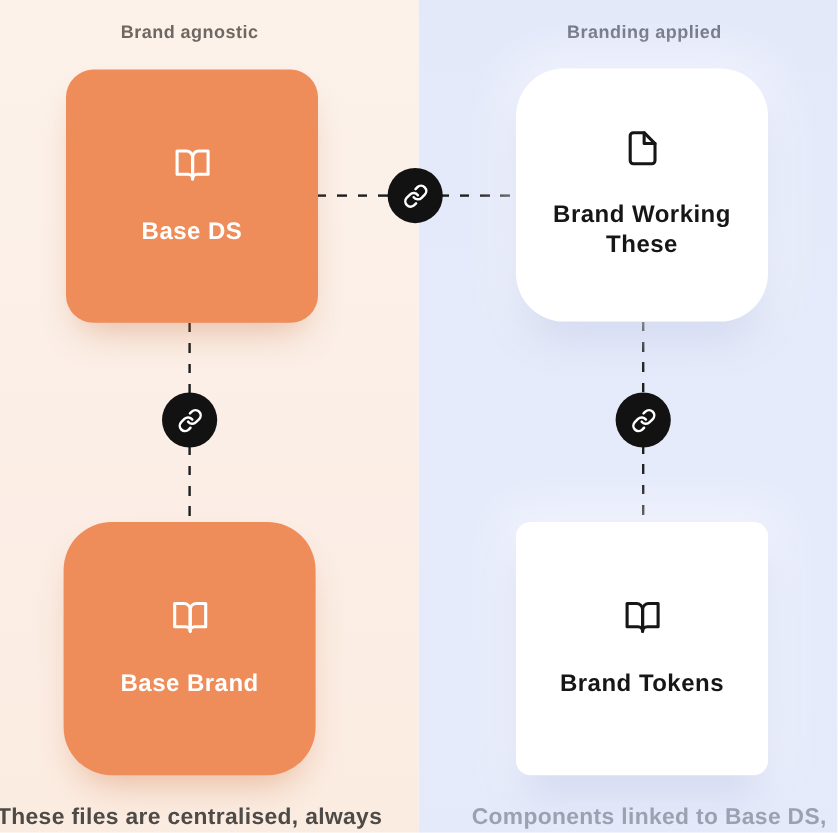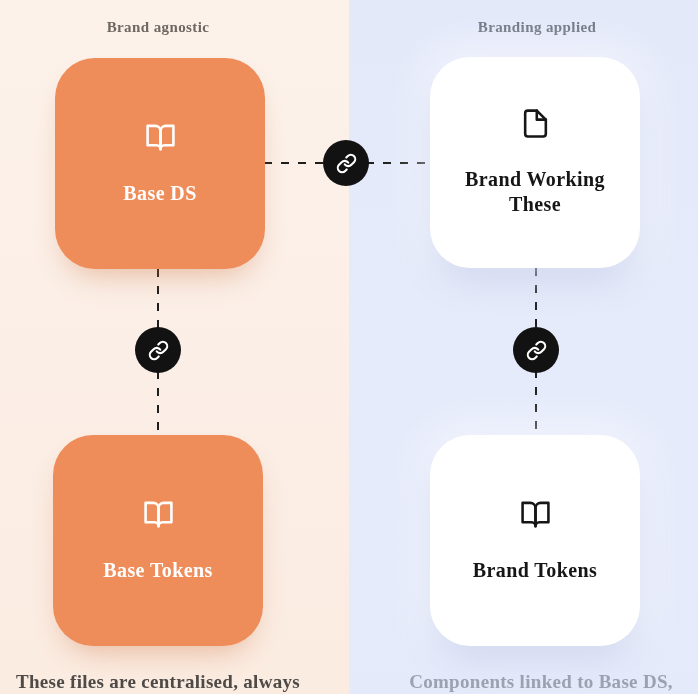--- a/index.html
+++ b/index.html
@@ -1,21 +1,21 @@
 <!DOCTYPE html>
 <html><head>
 <meta charset="utf-8">
 <style>
   html, body { margin: 0; padding: 0; background: #ffffff; }
   .stage {
     position: relative;
     width: 698px;
     height: 694px;
     overflow: hidden;
-    font-family: Liberation Serif, serif;
+    font-family: Liberation Sans, sans-serif;
     -webkit-font-smoothing: antialiased;
   }
 
   
   .bg { position: absolute; top: 0; height: 694px; width: 349px; }
   .bg-left  { left: 0;   background: linear-gradient(180deg, #fcf2ea 0%, var(--left-background) 55%, #fbece1 100%); }
   .bg-right { left: 349px; background: linear-gradient(180deg, #e4e9fa 0%, var(--right-background) 55%, #e5eafb 100%); }
 
   
   .col-header {
@@ -61,24 +61,24 @@
     background: var(--orange-card);
     color: var(--card-title-on-orange);
     box-shadow: 0 16px 30px -12px rgba(203, 113, 62, 0.45);
   }
   .card.white {
     background: var(--white-card);
     color: var(--card-title-on-white);
     box-shadow: 0 0 35px 14px rgba(255, 255, 255, 0.45),
                 0 18px 32px -8px rgba(118, 139, 200, 0.42);
   }
-  .pos-tl { left: 55px;  top: 58px;  }
+  .pos-tl { left: 55px;  top: 58px; border-radius: 23px;  }
   .pos-tr { left: 430px; top: 57px;  }
   .pos-bl { left: 53px;  top: 435px; }
-  .pos-br { left: 430px; top: 435px; }
+  .pos-br { left: 430px; top: 435px; border-radius: 12px; }
 
   .card-title {
     font-size: 20px;
     font-weight: bold;
     letter-spacing: 0.4px;
     line-height: 1.25;
     max-width: 175px;
   }
   .card-icon { display: block; height: 32px; }
   .card-icon svg {
@@ -156,21 +156,21 @@
           <polyline points="13 2 13 9 20 9"></polyline>
         </svg></span>
     <span class="card-title">Brand Working These</span>
   </div>
 
   <div class="card orange pos-bl">
     <span class="card-icon"><svg viewBox="0 0 24 24">
           <path d="M2 3h6a4 4 0 0 1 4 4v14a3 3 0 0 0-3-3H2z"></path>
           <path d="M22 3h-6a4 4 0 0 0-4 4v14a3 3 0 0 1 3-3h7z"></path>
         </svg></span>
-    <span class="card-title">Base Tokens</span>
+    <span class="card-title">Base Brand</span>
   </div>
 
   <div class="card white pos-br">
     <span class="card-icon"><svg viewBox="0 0 24 24">
           <path d="M2 3h6a4 4 0 0 1 4 4v14a3 3 0 0 0-3-3H2z"></path>
           <path d="M22 3h-6a4 4 0 0 0-4 4v14a3 3 0 0 1 3-3h7z"></path>
         </svg></span>
     <span class="card-title">Brand Tokens</span>
   </div>
 

